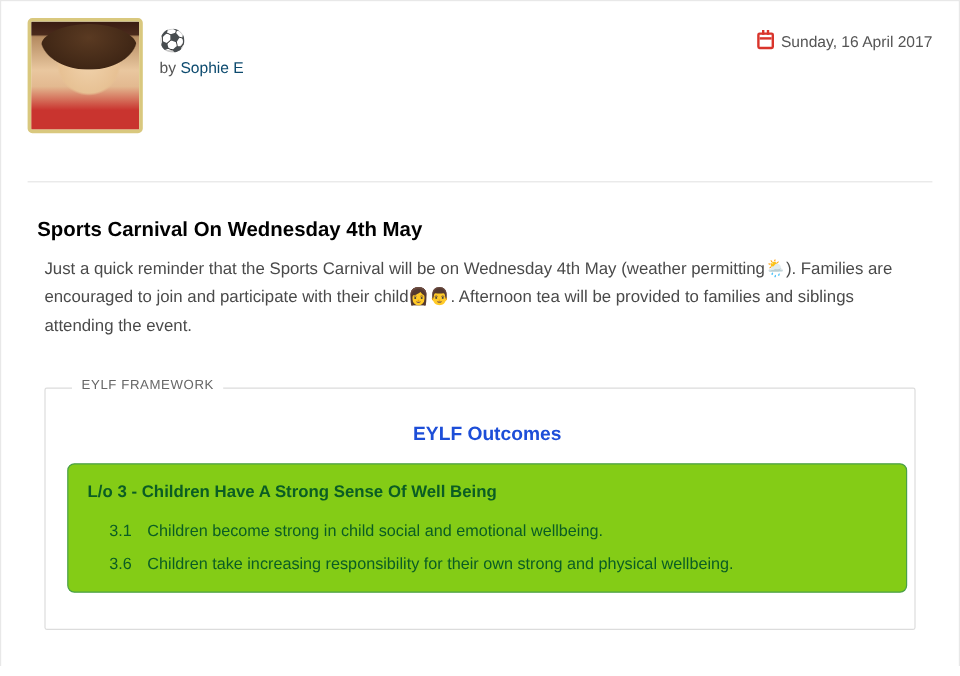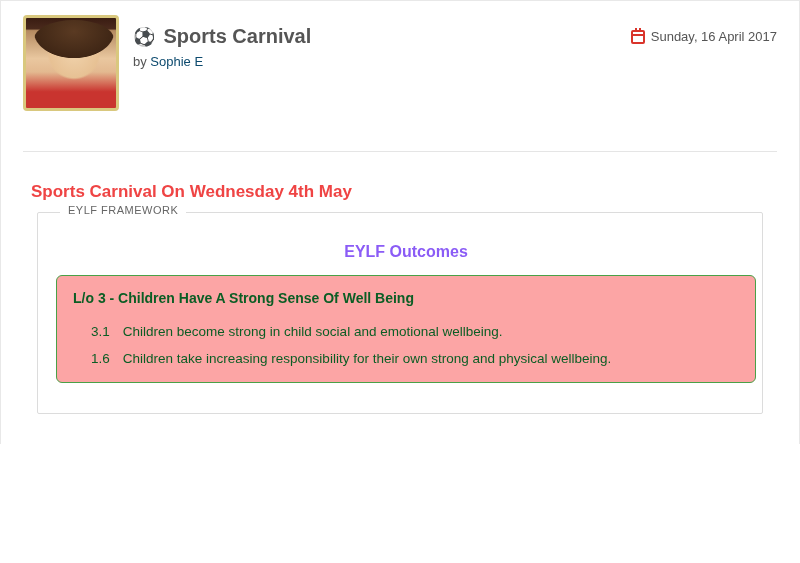--- a/index.html
+++ b/index.html
@@ -114,21 +114,21 @@
     text-decoration: none;
   }
   hr.divider {
     border: none;
     border-top: 1px solid #e5e5e5;
     margin: 4px 0 30px 0;
   }
   .subhead {
     font-size: 17px;
     font-weight: 700;
-    color: #ef4444;
+    color: #000000;
     margin: 10px 0 10px 8px;
   }
   .body-text {
     font-size: 14px;
     line-height: 1.7;
     color: #4a4a4a;
     margin: 0 8px 40px 14px;
   }
   .framework-box {
     border: 1px solid #dcdcdc;
@@ -144,25 +144,25 @@
     background: #fff;
     padding: 0 8px;
     font-size: 11px;
     letter-spacing: 0.5px;
     color: #666;
   }
   .outcomes-title {
     text-align: center;
     font-size: 16px;
     font-weight: 700;
-    color: #8b5cf6;
+    color: #1d4ed8;
     margin: 6px 0 14px 0;
   }
   .outcome-card {
-    background: #fca5a5;
+    background: #84cc16;
     border: 1px solid #4aa047;
     border-radius: 6px;
     padding: 14px 16px 10px 16px;
   }
   .outcome-heading {
     font-size: 14px;
     font-weight: 700;
     color: #0b5d24;
     margin-bottom: 12px;
   }
@@ -177,48 +177,48 @@
 <body>
 
 <div class="page">
 
   <div class="header-row">
     <div class="avatar"></div>
     <div class="head-main">
       <div class="title-line">
         <div class="title-left">
           <span class="ball-icon">⚽</span>
-          <span class="title-text">Sports Carnival</span>
         </div>
         <div class="date-block">
           <span class="cal-icon">
               <span class="bar"></span>
             </span>
           <span>Sunday, 16 April 2017</span>
         </div>
       </div>
       <div class="byline">
         <span>by </span><a href="#" class="author-link">Sophie E</a>
       </div>
     </div>
   </div>
 
   <hr class="divider">
 
   <div class="subhead">Sports Carnival On Wednesday 4th May</div>
+  <p class="body-text">Just a quick reminder that the Sports Carnival will be on Wednesday 4th May (weather permitting🌦️). Families are encouraged to join and participate with their child👩👨. Afternoon tea will be provided to families and siblings attending the event.</p>
 
   <div class="framework-box">
     <div class="framework-legend">EYLF FRAMEWORK</div>
     <div class="outcomes-title">EYLF Outcomes</div>
     <div class="outcome-card">
       <div class="outcome-heading">L/o 3 - Children Have A Strong Sense Of Well Being</div>
       <div class="outcome-item">
         <span class="oc-num">3.1</span>
         <span>Children become strong in child social and emotional wellbeing.</span>
       </div>
       <div class="outcome-item">
-        <span class="oc-num">1.6</span>
+        <span class="oc-num">3.6</span>
         <span>Children take increasing responsibility for their own strong and physical wellbeing.</span>
       </div>
     </div>
   </div>
 
 </div>
 
 </body></html>

